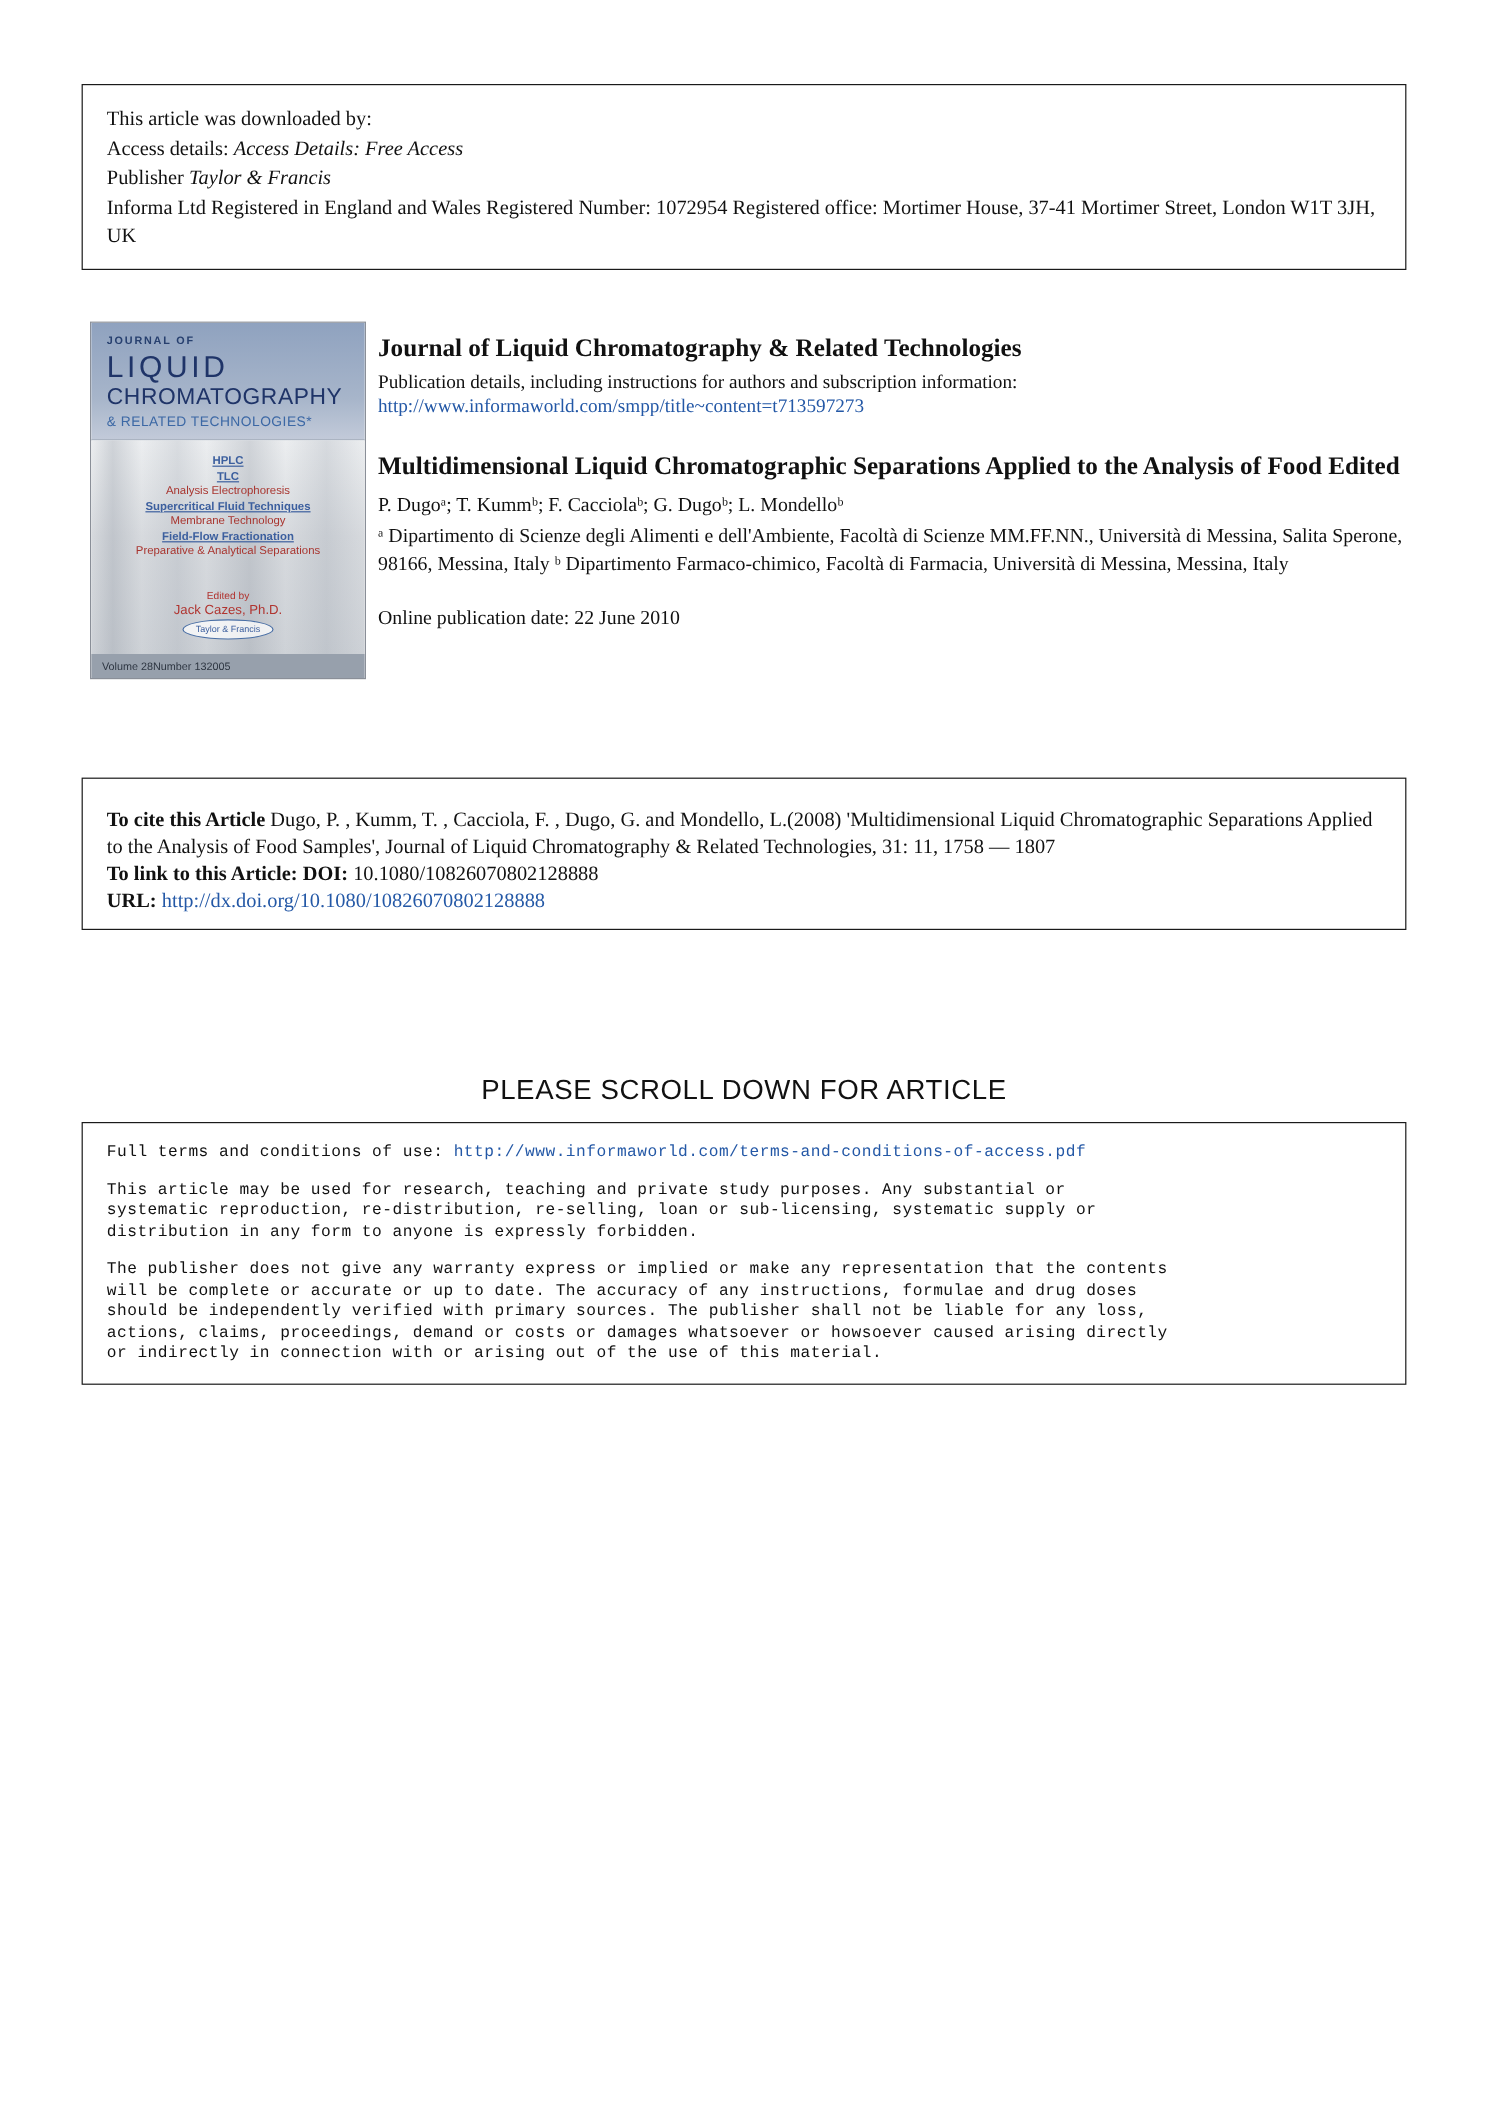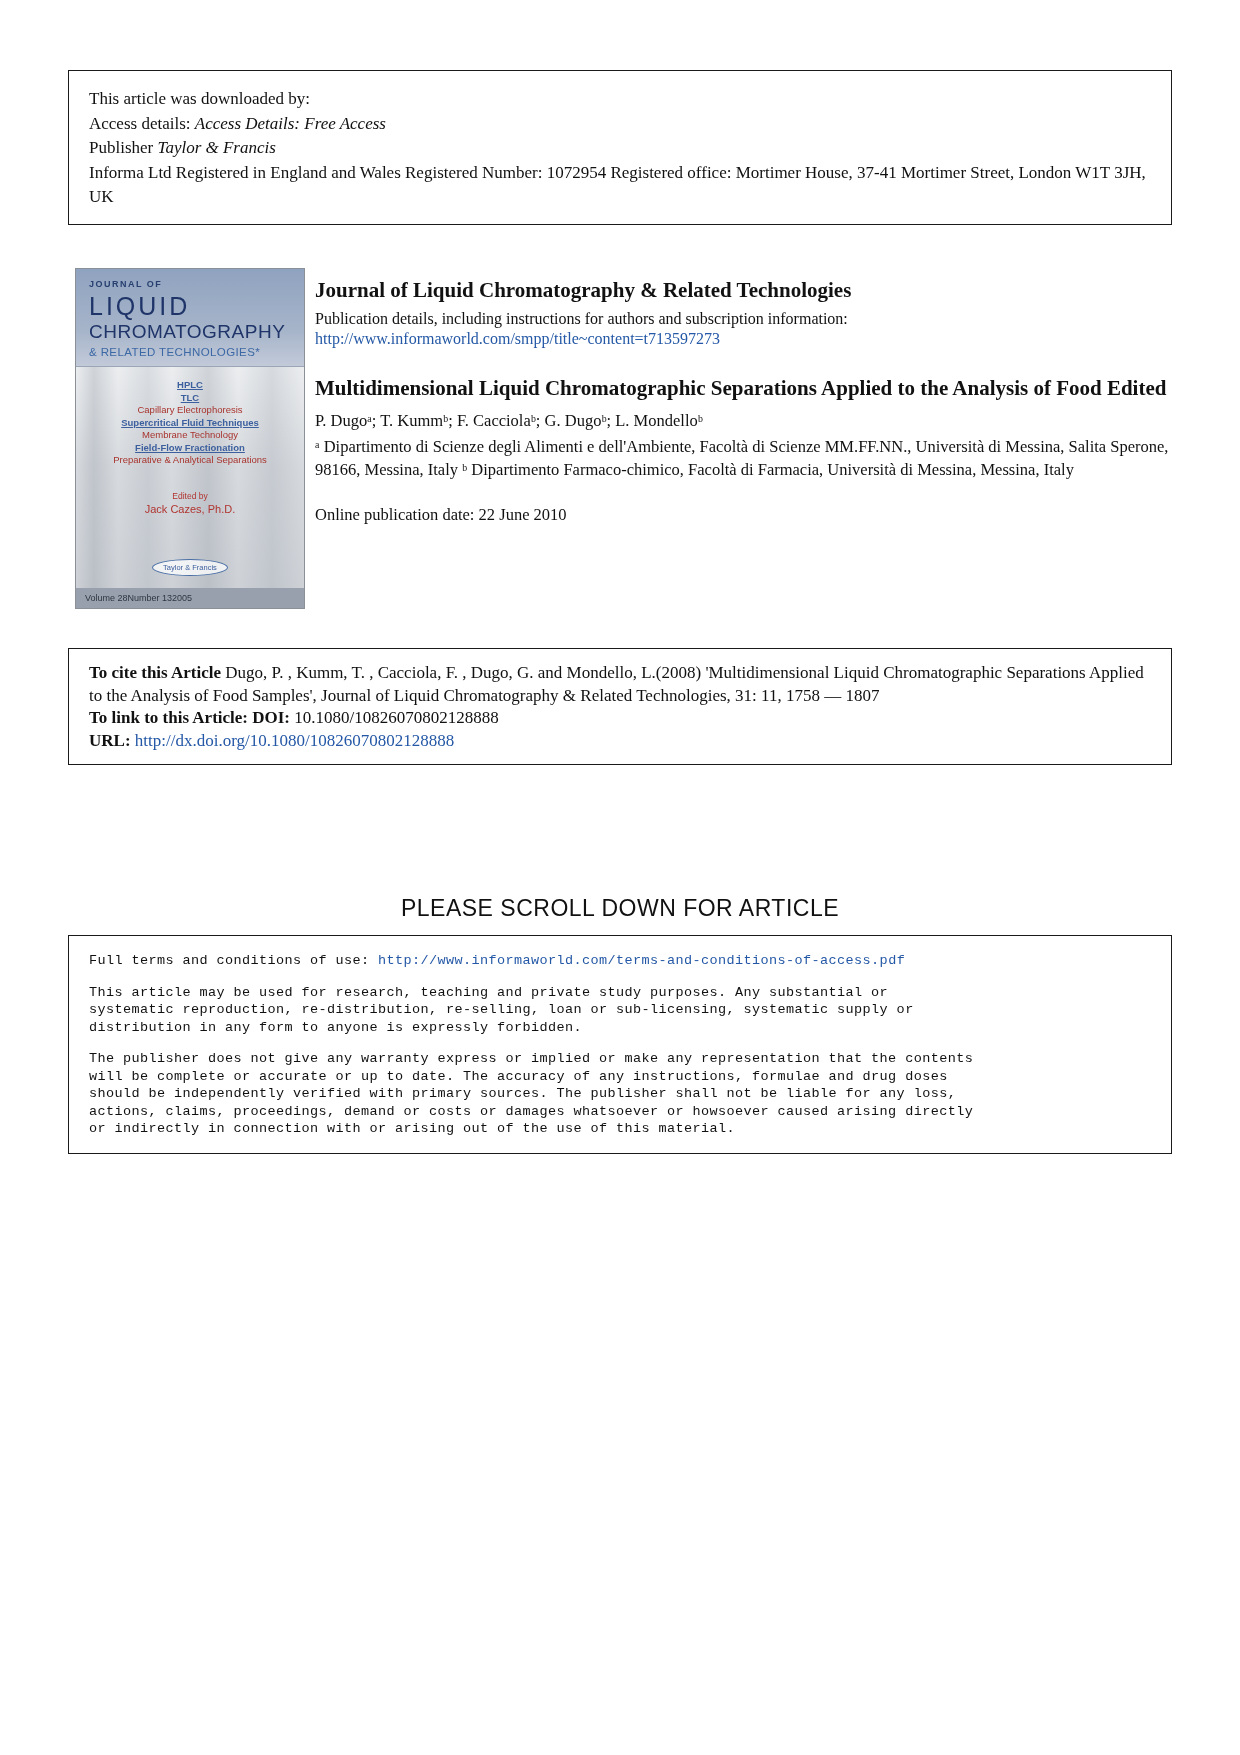--- a/index.html
+++ b/index.html
@@ -11,21 +11,21 @@
   }
   .box { position:absolute; border:1.5px solid #1a1a1a; background:#fff; }
 
   
   .box-header { left:68px; top:70px; width:1104px; padding:16px 20px 14px 20px; }
   .hline { font-size:17px; line-height:24.5px; }
   .it { font-style:italic; }
 
   
   .cover {
-    position:absolute; left:75px; top:268px; width:230px; height:341px;
+    position:absolute; left:75px; top:268px; width:230px; height:298px;
     display:flex; flex-direction:column; border:1px solid #8a8f98;
     font-family:"Liberation Sans","DejaVu Sans",sans-serif; overflow:hidden;
   }
   .cover-top {
     background:linear-gradient(180deg,#8fa2bf 0%,#a7b5ca 65%,#c2cad9 100%);
     padding:10px 6px 8px 13px; border-bottom:1px solid #9aa5b5;
   }
   .cover-journal-of { font-size:9px; letter-spacing:1.5px; color:#27406f; font-weight:bold; }
   .cover-liquid { font-size:25px; letter-spacing:3px; color:#1f3468; margin-top:3px; }
   .cover-chrom  { font-size:19px; letter-spacing:0.5px; color:#1f3468; }
@@ -59,21 +59,21 @@
   .journal-title { font-size:21px; font-weight:bold; }
   .pub-details { font-size:16px; margin-top:7px; }
   .link { color:#2458a6; text-decoration:none; cursor:pointer; }
   .journal-url { font-size:16px; display:inline-block; margin-top:2px; }
   .article-title { font-size:21px; font-weight:bold; line-height:28px; margin-top:26px; }
   .authors { font-size:16.5px; margin-top:9px; }
   .affiliations { font-size:16.5px; line-height:23px; margin-top:4px; }
   .online-date { font-size:16.5px; margin-top:24px; }
 
   
-  .box-cite { left:68px; top:648px; width:1104px; padding:13px 20px 12px 20px; }
+  .box-cite { left:68px; top:648px; width:1104px; padding:23px 20px 12px 20px; }
   .cite-p { font-size:17px; line-height:22.5px; }
   .cite-p b { font-weight:bold; }
 
   
   .scroll-notice {
     position:absolute; left:0; top:895px; width:1240px; text-align:center;
     font-family:"Liberation Sans","DejaVu Sans",sans-serif;
     font-size:23px; letter-spacing:0.5px; color:#111;
   }
 
@@ -105,21 +105,21 @@
     <div class="cover-top">
       <div class="cover-journal-of">JOURNAL OF</div>
       <div class="cover-liquid">LIQUID</div>
       <div class="cover-chrom">CHROMATOGRAPHY</div>
       <div class="cover-related">&amp; RELATED TECHNOLOGIES*</div>
     </div>
     <div class="cover-mid">
       <div class="cover-topics">
         <div class="topic-blue">HPLC</div>
         <div class="topic-blue">TLC</div>
-        <div class="topic-red">Capillary Electrophoresis</div>
+        <div class="topic-red">Analysis Electrophoresis</div>
         <div class="topic-blue">Supercritical Fluid Techniques</div>
         <div class="topic-red">Membrane Technology</div>
         <div class="topic-blue">Field-Flow Fractionation</div>
         <div class="topic-red">Preparative &amp; Analytical Separations</div>
       </div>
       <div class="cover-edited">
         <div class="cover-edited-label">Edited by</div>
         <div class="cover-editor">Jack Cazes, Ph.D.</div>
       </div>
       <div class="cover-logo">Taylor &amp; Francis</div>

